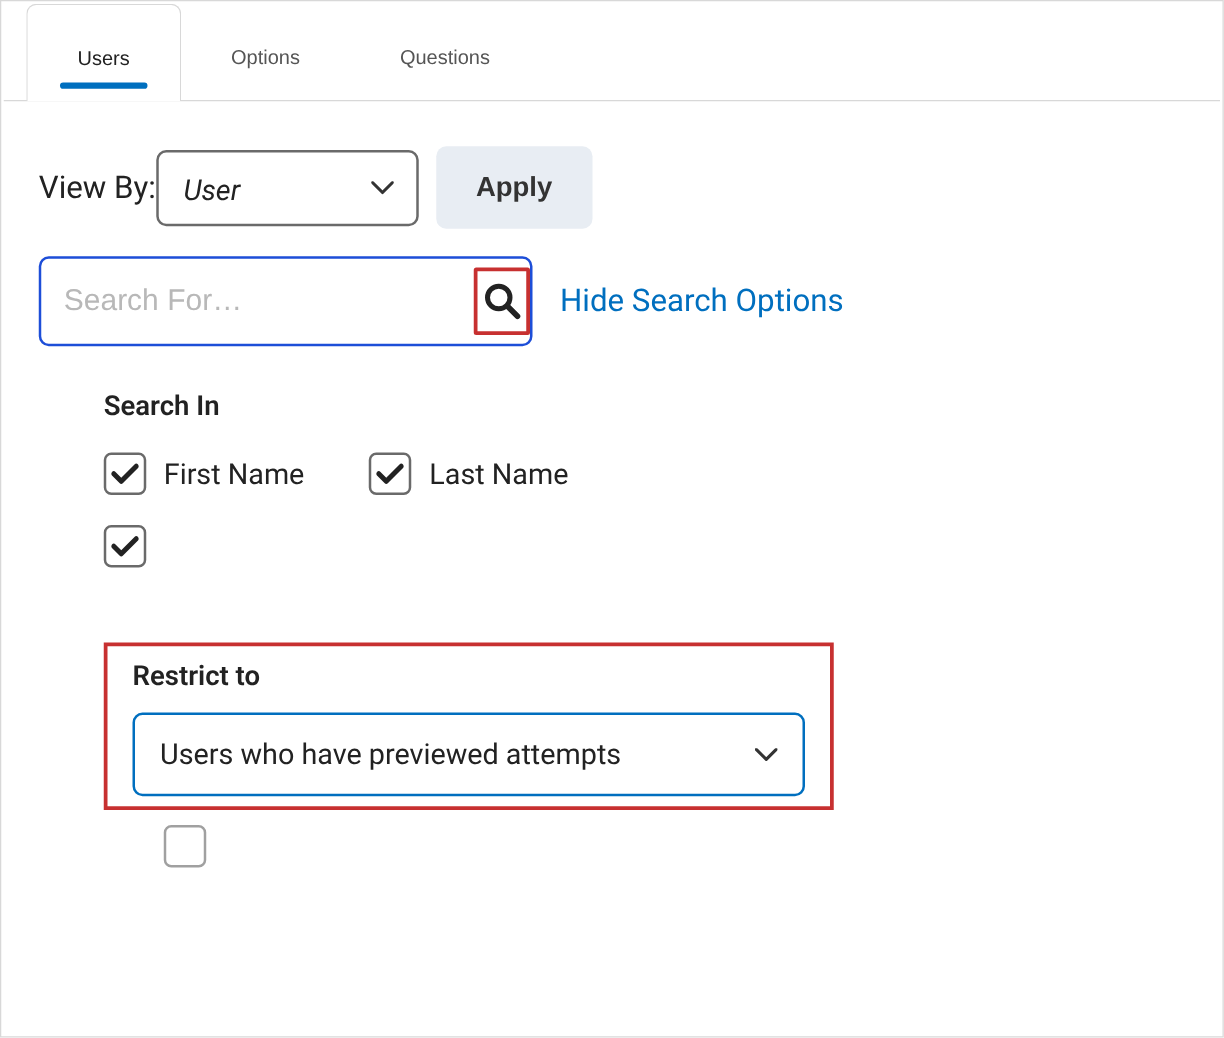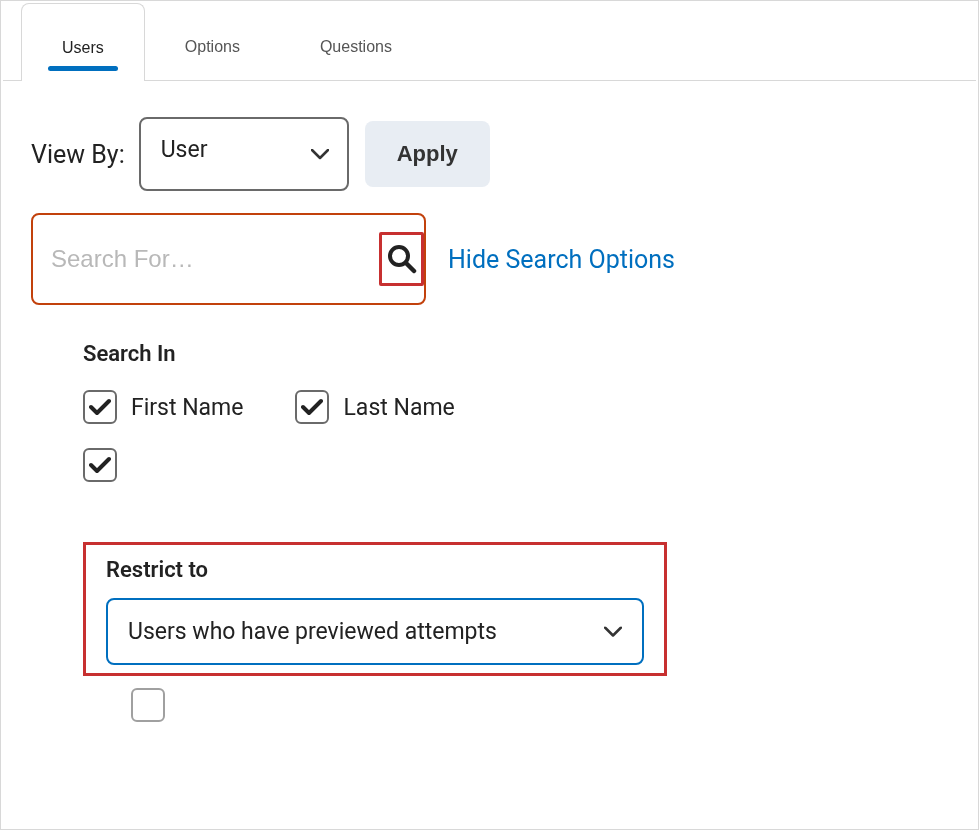--- a/index.html
+++ b/index.html
@@ -59,75 +59,75 @@
     }
     
     .content {
       padding: 36px 28px 20px 28px;
     }
     
     
     .viewby-row {
       display: flex;
       align-items: center;
-      gap: 14px;
       margin-bottom: 22px;
     }
     .viewby-label {
       font-size: 25px;
       color: #222;
       font-weight: 400;
     }
     .select-wrapper {
       position: relative;
       display: inline-flex;
       align-items: center;
     }
     .select {
       border: 2px solid #6a6a6a;
       border-radius: 8px;
-      padding: 17px 56px 26px 20px;
+      padding: 17px 56px 13px 20px;
       font-size: 23px;
       color: #222;
       background: #fff;
       cursor: pointer;
       min-width: 210px;
+      font-style: italic;
     }
     .select-chevron {
       position: absolute;
       right: 20px;
       pointer-events: none;
     }
     .apply-btn {
       background: #e8edf3;
       border: none;
       border-radius: 8px;
       padding: 20px 32px;
       font-size: 22px;
       color: #333;
       font-weight: 600;
       cursor: pointer;
-      margin-left: 2px;
+      margin-left: 14px;
     }
     
     
     .search-row {
       display: flex;
       align-items: center;
       gap: 22px;
       margin-bottom: 36px;
     }
     .search-box {
       display: flex;
       align-items: center;
-      border: 2px solid #c2410c;
+      border: 2px solid #1d4ed8;
       border-radius: 8px;
       padding: 0 0 0 0;
       width: 395px;
-      height: 92px;
+      height: 72px;
     }
     .search-input {
       flex: 1;
       border: none;
       outline: none;
       font-size: 24px;
       padding: 16px 18px;
       background: transparent;
       color: #333;
     }

